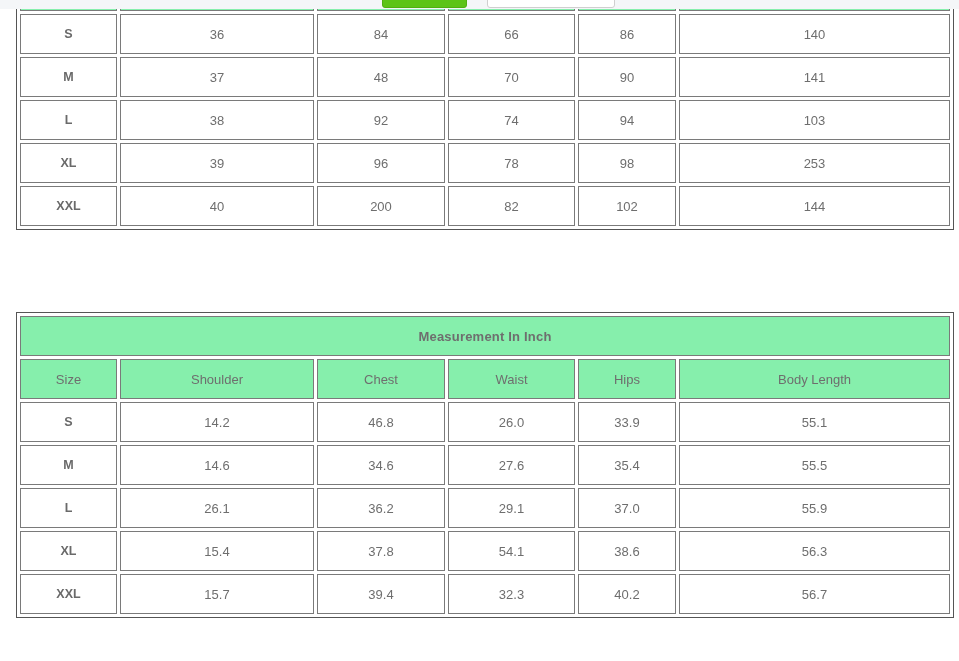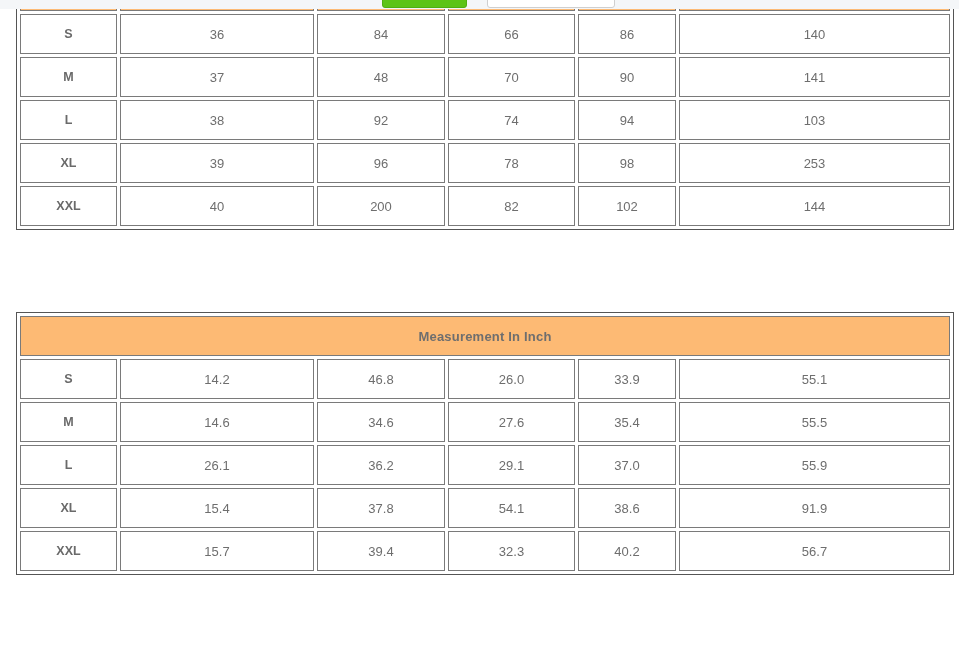--- a/index.html
+++ b/index.html
@@ -89,21 +89,21 @@
     vertical-align: middle;
     font-weight: normal;
     font-size: 13px;
     color: #6e6e6e;
     height: 40px;
     box-sizing: border-box;
     background: #ffffff;
   }
 
   .size-table thead th {
-    background: #fdba74;
+    background: #86efac;
     color: #6e6e6e;
     font-size: 13px;
     height: 40px;
   }
 
   .table-title th {
     background: #e9e9e9;
     color: #7b7b7b;
     font-size: 15px;
     font-weight: bold;
@@ -199,20 +199,28 @@
         <col class="c-should">
         <col class="c-chest">
       <col class="c-waist">
         <col class="c-hips">
         <col class="c-body">
     </colgroup>
     <thead>
       <tr class="table-title">
         <th colspan="6">Measurement In Inch</th>
       </tr>
+      <tr>
+        <th>Size</th>
+        <th>Shoulder</th>
+        <th>Chest</th>
+        <th>Waist</th>
+        <th>Hips</th>
+        <th>Body Length</th>
+      </tr>
     </thead>
     <tbody>
       <tr>
         <td class="size-cell">S</td>
         <td>14.2</td>
         <td>46.8</td>
         <td>26.0</td>
         <td>33.9</td>
         <td>55.1</td>
       </tr>
@@ -231,21 +239,21 @@
         <td>29.1</td>
         <td>37.0</td>
         <td>55.9</td>
       </tr>
       <tr>
         <td class="size-cell">XL</td>
         <td>15.4</td>
         <td>37.8</td>
         <td>54.1</td>
         <td>38.6</td>
-        <td>91.9</td>
+        <td>56.3</td>
       </tr>
       <tr>
         <td class="size-cell">XXL</td>
         <td>15.7</td>
         <td>39.4</td>
         <td>32.3</td>
         <td>40.2</td>
         <td>56.7</td>
       </tr>
     </tbody>

